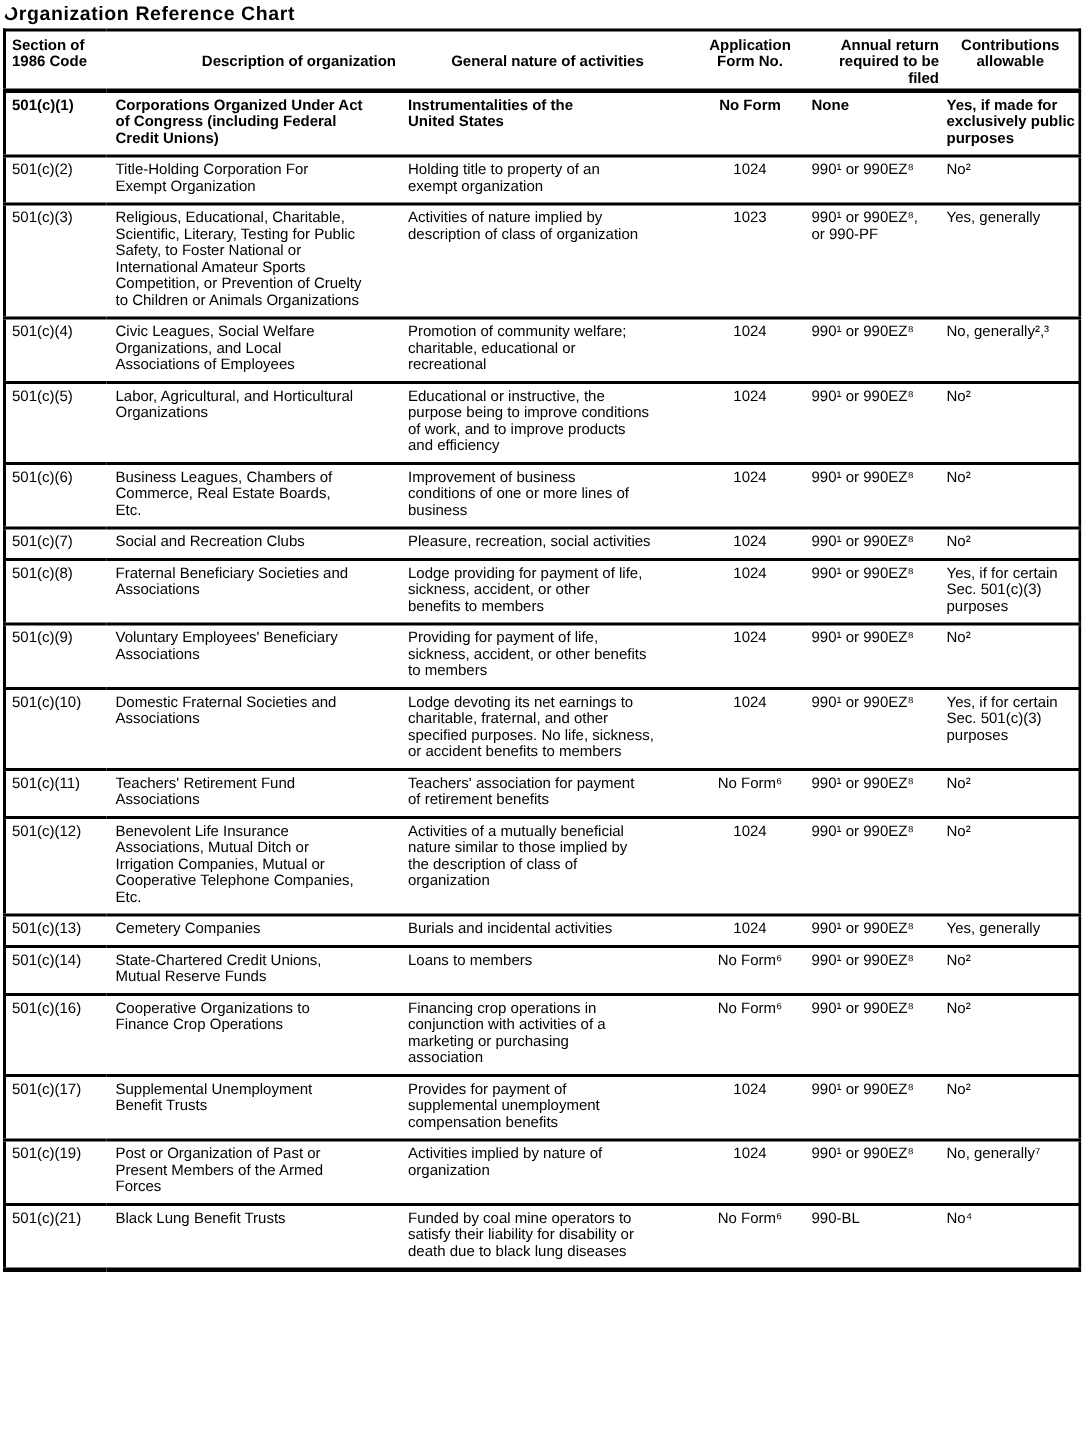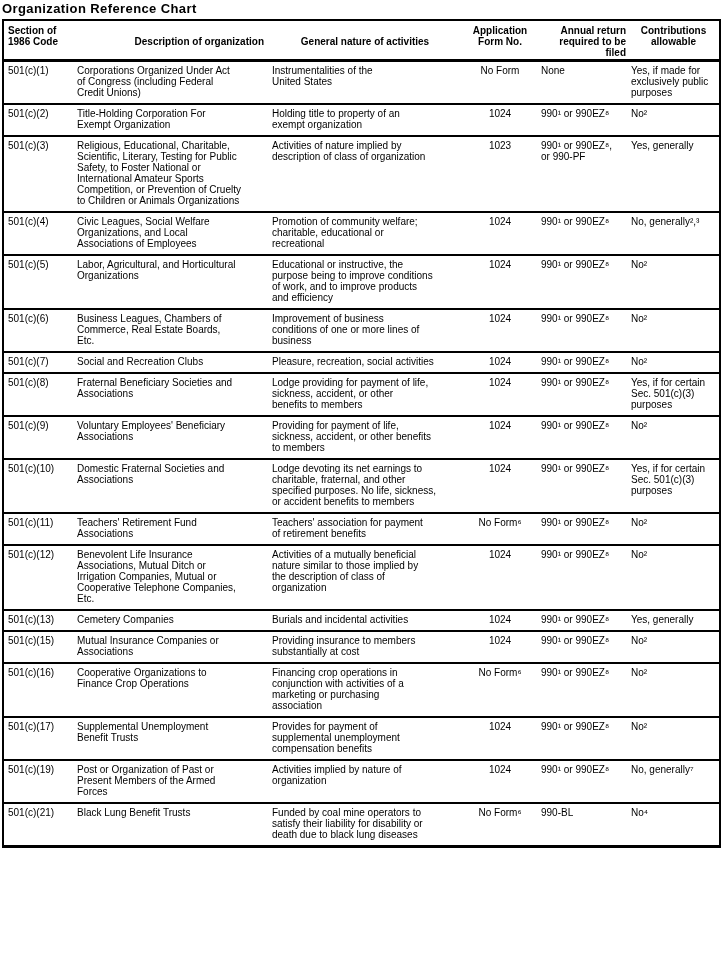--- a/index.html
+++ b/index.html
@@ -8,20 +8,21 @@
     background: #ffffff;
     color: #000000;
     font-family: "Liberation Sans", "DejaVu Sans", sans-serif;
   }
   .page {
     position: relative;
     width: 721px;
     height: 963px;
     background: #ffffff;
     overflow: hidden;
+    border-radius: 22px;
   }
   .title {
     font-size: 13px;
     font-weight: bold;
     letter-spacing: 0.4px;
     margin: 2px 0 3px 2px;
     line-height: 14px;
   }
   table.ref-table {
     border-collapse: collapse;
@@ -53,21 +54,21 @@
     padding-bottom: 1px;
   }
   th.h-code    { text-align: left; padding-left: 4px; }
   th.h-desc    { text-align: right; vertical-align: middle; }
   th.h-act     { text-align: center; vertical-align: middle; }
   th.h-form    { text-align: center; }
   th.h-ret     { text-align: right; }
   th.h-contrib { text-align: center; }
 
   tbody td { border-top: 2px solid #000; }
-  tbody tr:first-child td { border-top: none; }
+  tbody tr:first-child td { border-top: none; font-weight: bold; }
 
   td.cell-code    { padding-left: 4px; }
   td.cell-desc    { padding-left: 6px; }
   td.cell-act     { padding-left: 6px; margin-left: 32px; }
   td.cell-form    { text-align: center; }
   td.cell-ret     { padding-left: 5px; }
   td.cell-contrib { padding-left: 3px; }
 </style>
 </head>
 <body>
@@ -260,31 +261,30 @@
 
   <tr>
     <td class="cell-code">501(c)(13)</td>
     <td class="cell-desc">Cemetery Companies</td>
     <td class="cell-act">Burials and incidental activities</td>
     <td class="cell-form">1024</td>
     <td class="cell-ret">990¹ or 990EZ⁸</td>
     <td class="cell-contrib">Yes, generally</td>
   </tr>
 
-
-  <tr>
-    <td class="cell-code">501(c)(15)</td>
-    <td class="cell-desc">Mutual Insurance Companies or
-Associations</td>
-    <td class="cell-act">Providing insurance to members
-substantially at cost</td>
-    <td class="cell-form">1024</td>
-    <td class="cell-ret">990¹ or 990EZ⁸</td>
-    <td class="cell-contrib">No²</td>
-  </tr>
+  <tr>
+    <td class="cell-code">501(c)(14)</td>
+    <td class="cell-desc">State-Chartered Credit Unions,
+Mutual Reserve Funds</td>
+    <td class="cell-act">Loans to members</td>
+    <td class="cell-form">No Form⁶</td>
+    <td class="cell-ret">990¹ or 990EZ⁸</td>
+    <td class="cell-contrib">No²</td>
+  </tr>
+
 
   <tr>
     <td class="cell-code">501(c)(16)</td>
     <td class="cell-desc">Cooperative Organizations to
 Finance Crop Operations</td>
     <td class="cell-act">Financing crop operations in
 conjunction with activities of a
 marketing or purchasing
 association</td>
     <td class="cell-form">No Form⁶</td>

